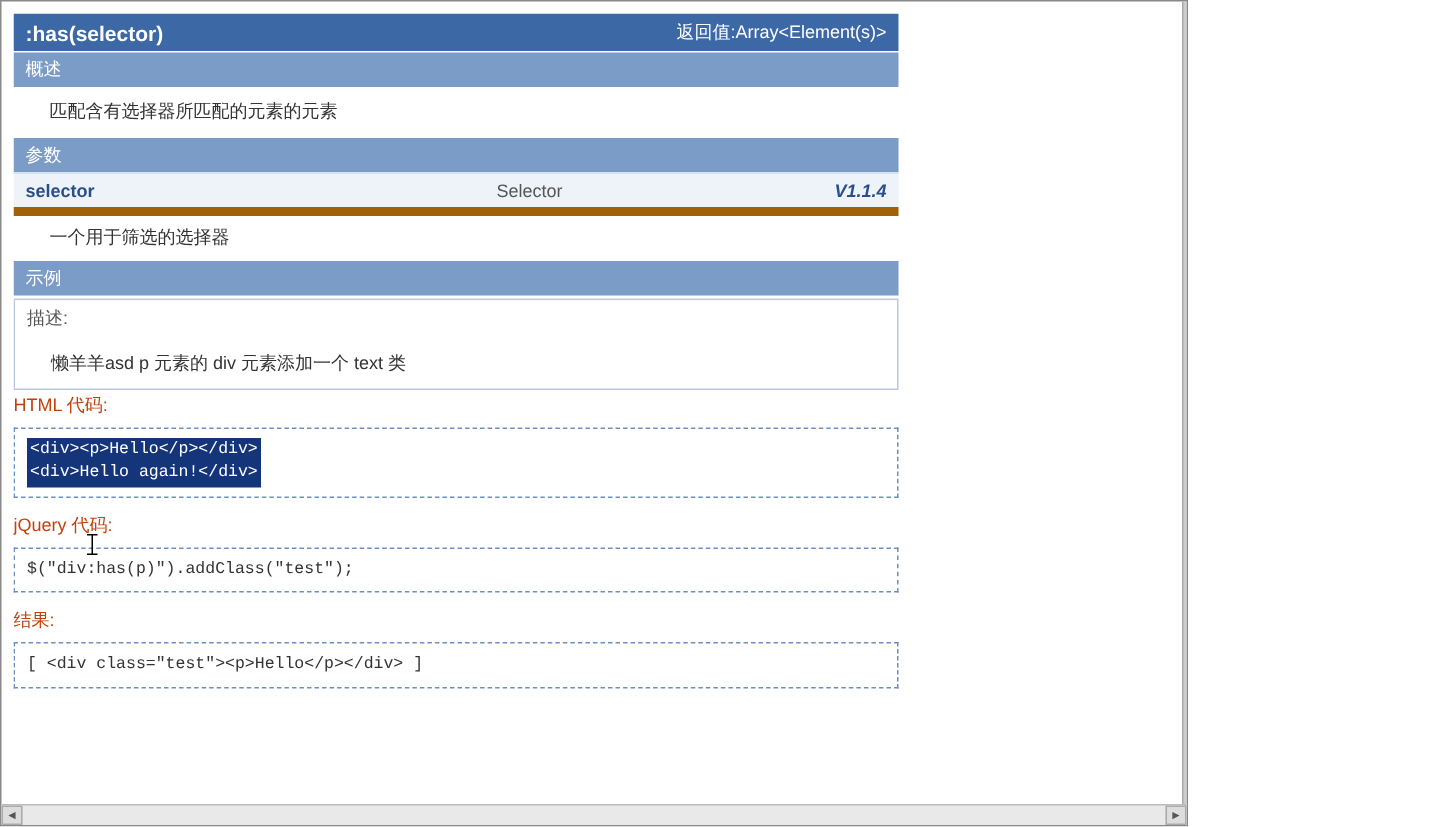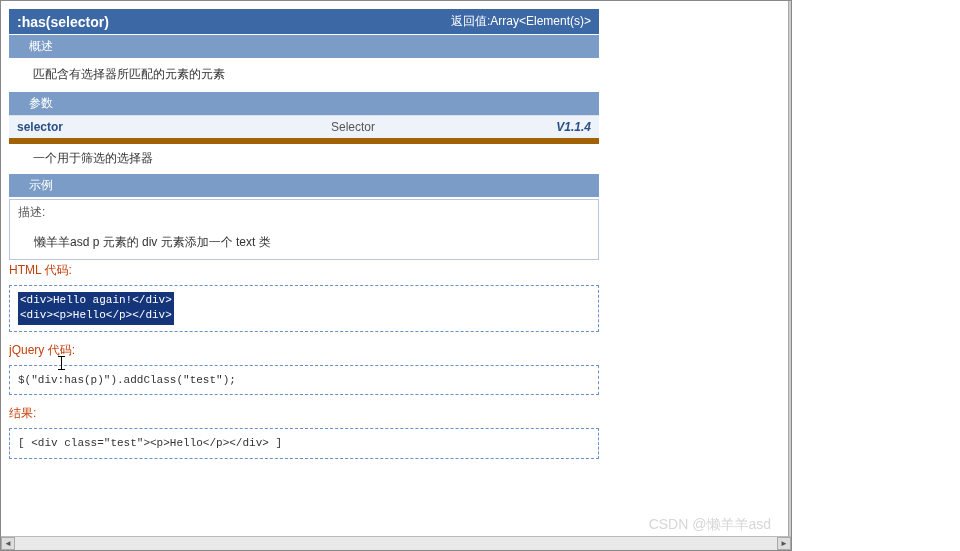--- a/index.html
+++ b/index.html
@@ -3,21 +3,21 @@
 <meta charset="utf-8">
 <style>
   * { box-sizing: border-box; margin: 0; padding: 0; }
   html, body { width: 960px; height: 551px; overflow: hidden; font-family: Arial, "Microsoft YaHei", sans-serif; font-size: 12px; background: #fff; }
   .window-frame { width: 792px; height: 551px; border: 1px solid #888; position: relative; background: #fff; }
   .content-area { position: absolute; left: 8px; top: 8px; right: 10px; bottom: 14px; overflow: hidden; }
   .main { width: 590px; }
   .title-bar { background: #3c68a6; color: #fff; padding: 4px 8px; display: flex; justify-content: space-between; align-items: center; }
   .title-bar .title { font-weight: bold; font-size: 14px; }
   .title-bar .ret { font-size: 12px; }
-  .section-header { background: #7a9cc6; color: #fff; padding: 3px 20px; font-size: 12px; margin-top: 1px; }
+  .section-header { background: #7a9cc6; color: #fff; padding: 3px 8px; font-size: 12px; margin-top: 1px; }
   .desc-text { padding: 8px 0 8px 24px; color: #333; }
   .param-row { background: #eef3f9; padding: 4px 8px; display: flex; border-top: 1px solid #d8e2ef; border-bottom: 6px solid #a16207; }
   .param-name { flex: 1; font-weight: bold; color: #2a4f88; }
   .param-type { width: 200px; color: #555; }
   .param-version { width: 60px; text-align: right; color: #2a4f88; font-style: italic; font-weight: bold; }
   .param-desc { padding: 6px 0 6px 24px; color: #333; }
   .example-box { border: 1px solid #b8c8de; margin-top: 2px; padding: 0; }
   .example-label { padding: 4px 8px; color: #555; border-bottom: 1px dotted transparent; }
   .example-desc { padding: 8px 0 8px 24px; color: #333; }
   .code-label { padding: 2px 0 4px 0; color: #c2410c; font-size: 12px; }
@@ -60,22 +60,22 @@
       <div class="section-header">示例</div>
 
       <div class="example-box">
         <div class="example-label">描述:</div>
         <div class="example-desc">懒羊羊asd p 元素的 div 元素添加一个 text 类</div>
       </div>
 
       <div class="code-label">HTML 代码:</div>
       <div class="code-block" style="position:relative;">
         <span class="highlight-block">
+          <span class="line">&lt;div&gt;&lt;p&gt;Hello&lt;/p&gt;&lt;/div&gt;</span>
           <span class="line">&lt;div&gt;Hello again!&lt;/div&gt;</span>
-          <span class="line">&lt;div&gt;&lt;p&gt;Hello&lt;/p&gt;&lt;/div&gt;</span>
         </span>
       </div>
 
       <div class="code-label">jQuery 代码:</div>
       <div class="code-block" style="position:relative;">
         <span>$("div:has(p)").addClass("test");</span>
         <span class="cursor-ibeam" style="left:48px; top:-10px;"></span>
       </div>
 
       <div class="code-label">结果:</div>
@@ -86,14 +86,13 @@
     </div>
   </div>
 
   <div class="vline"></div>
 
   <div class="hscroll">
     <div class="arrow left">◄</div>
     <div class="arrow right">►</div>
   </div>
 
-  <div class="watermark">CSDN @懒羊羊asd</div>
 </div>
 
 </body></html>

